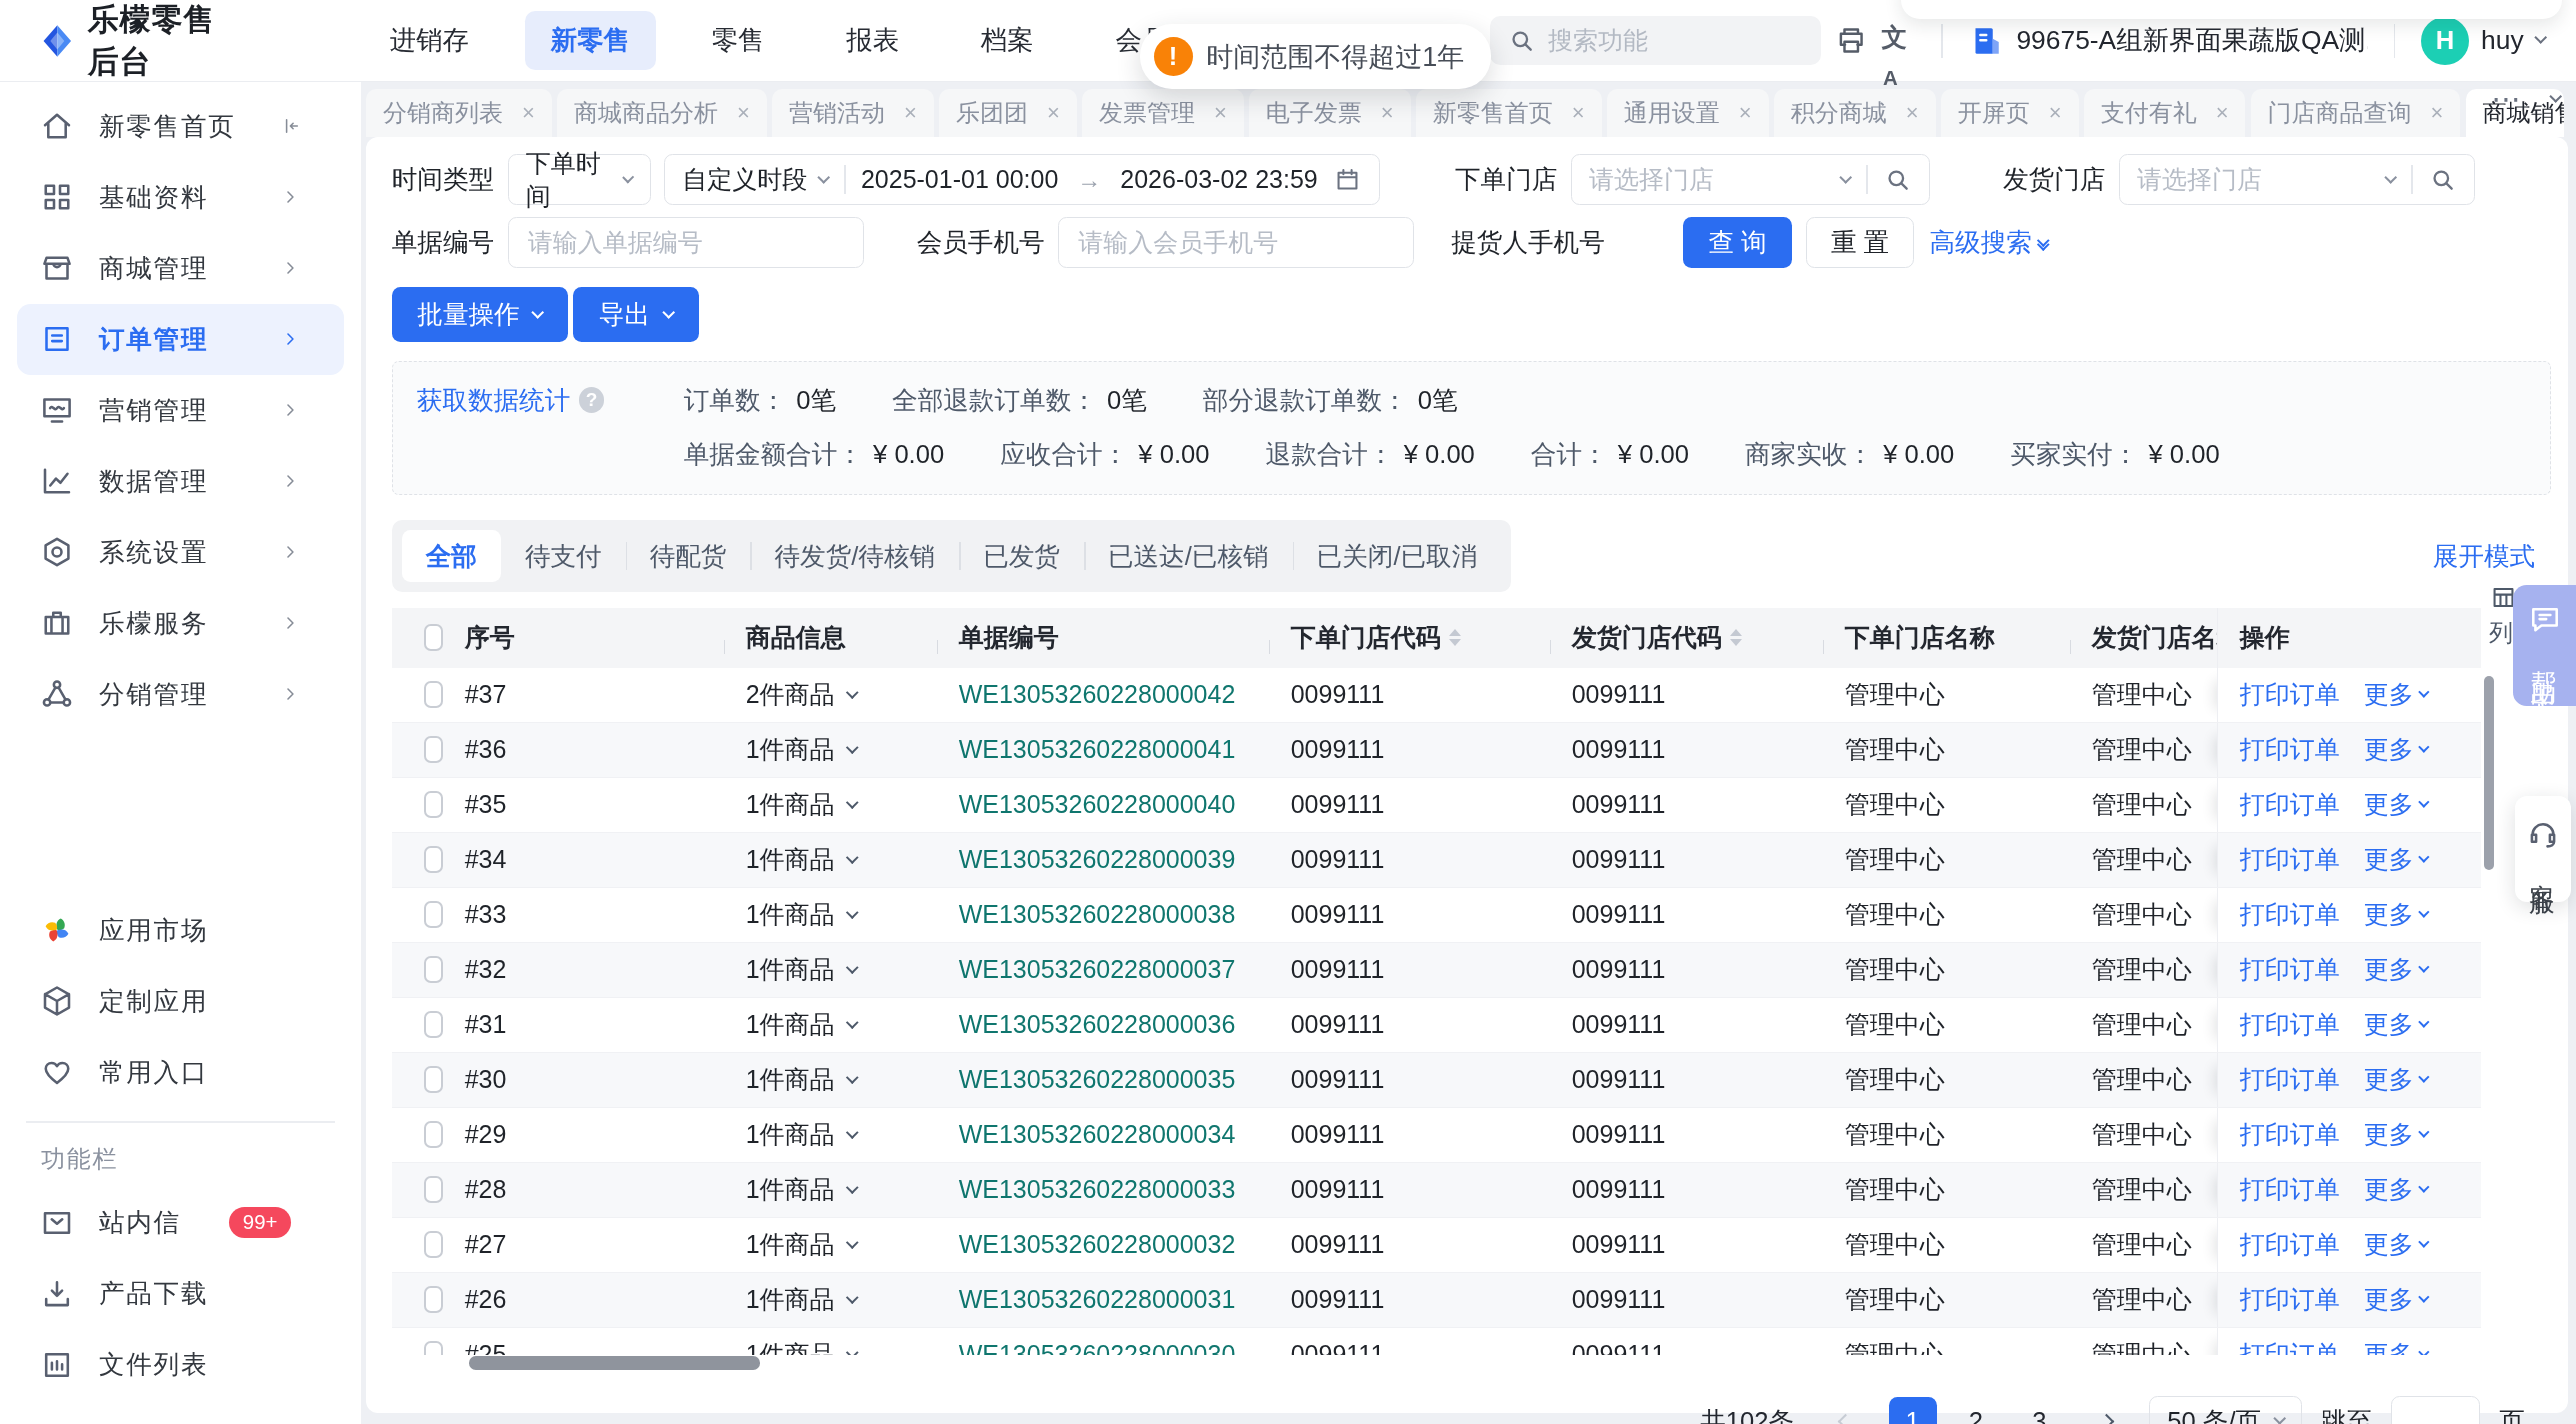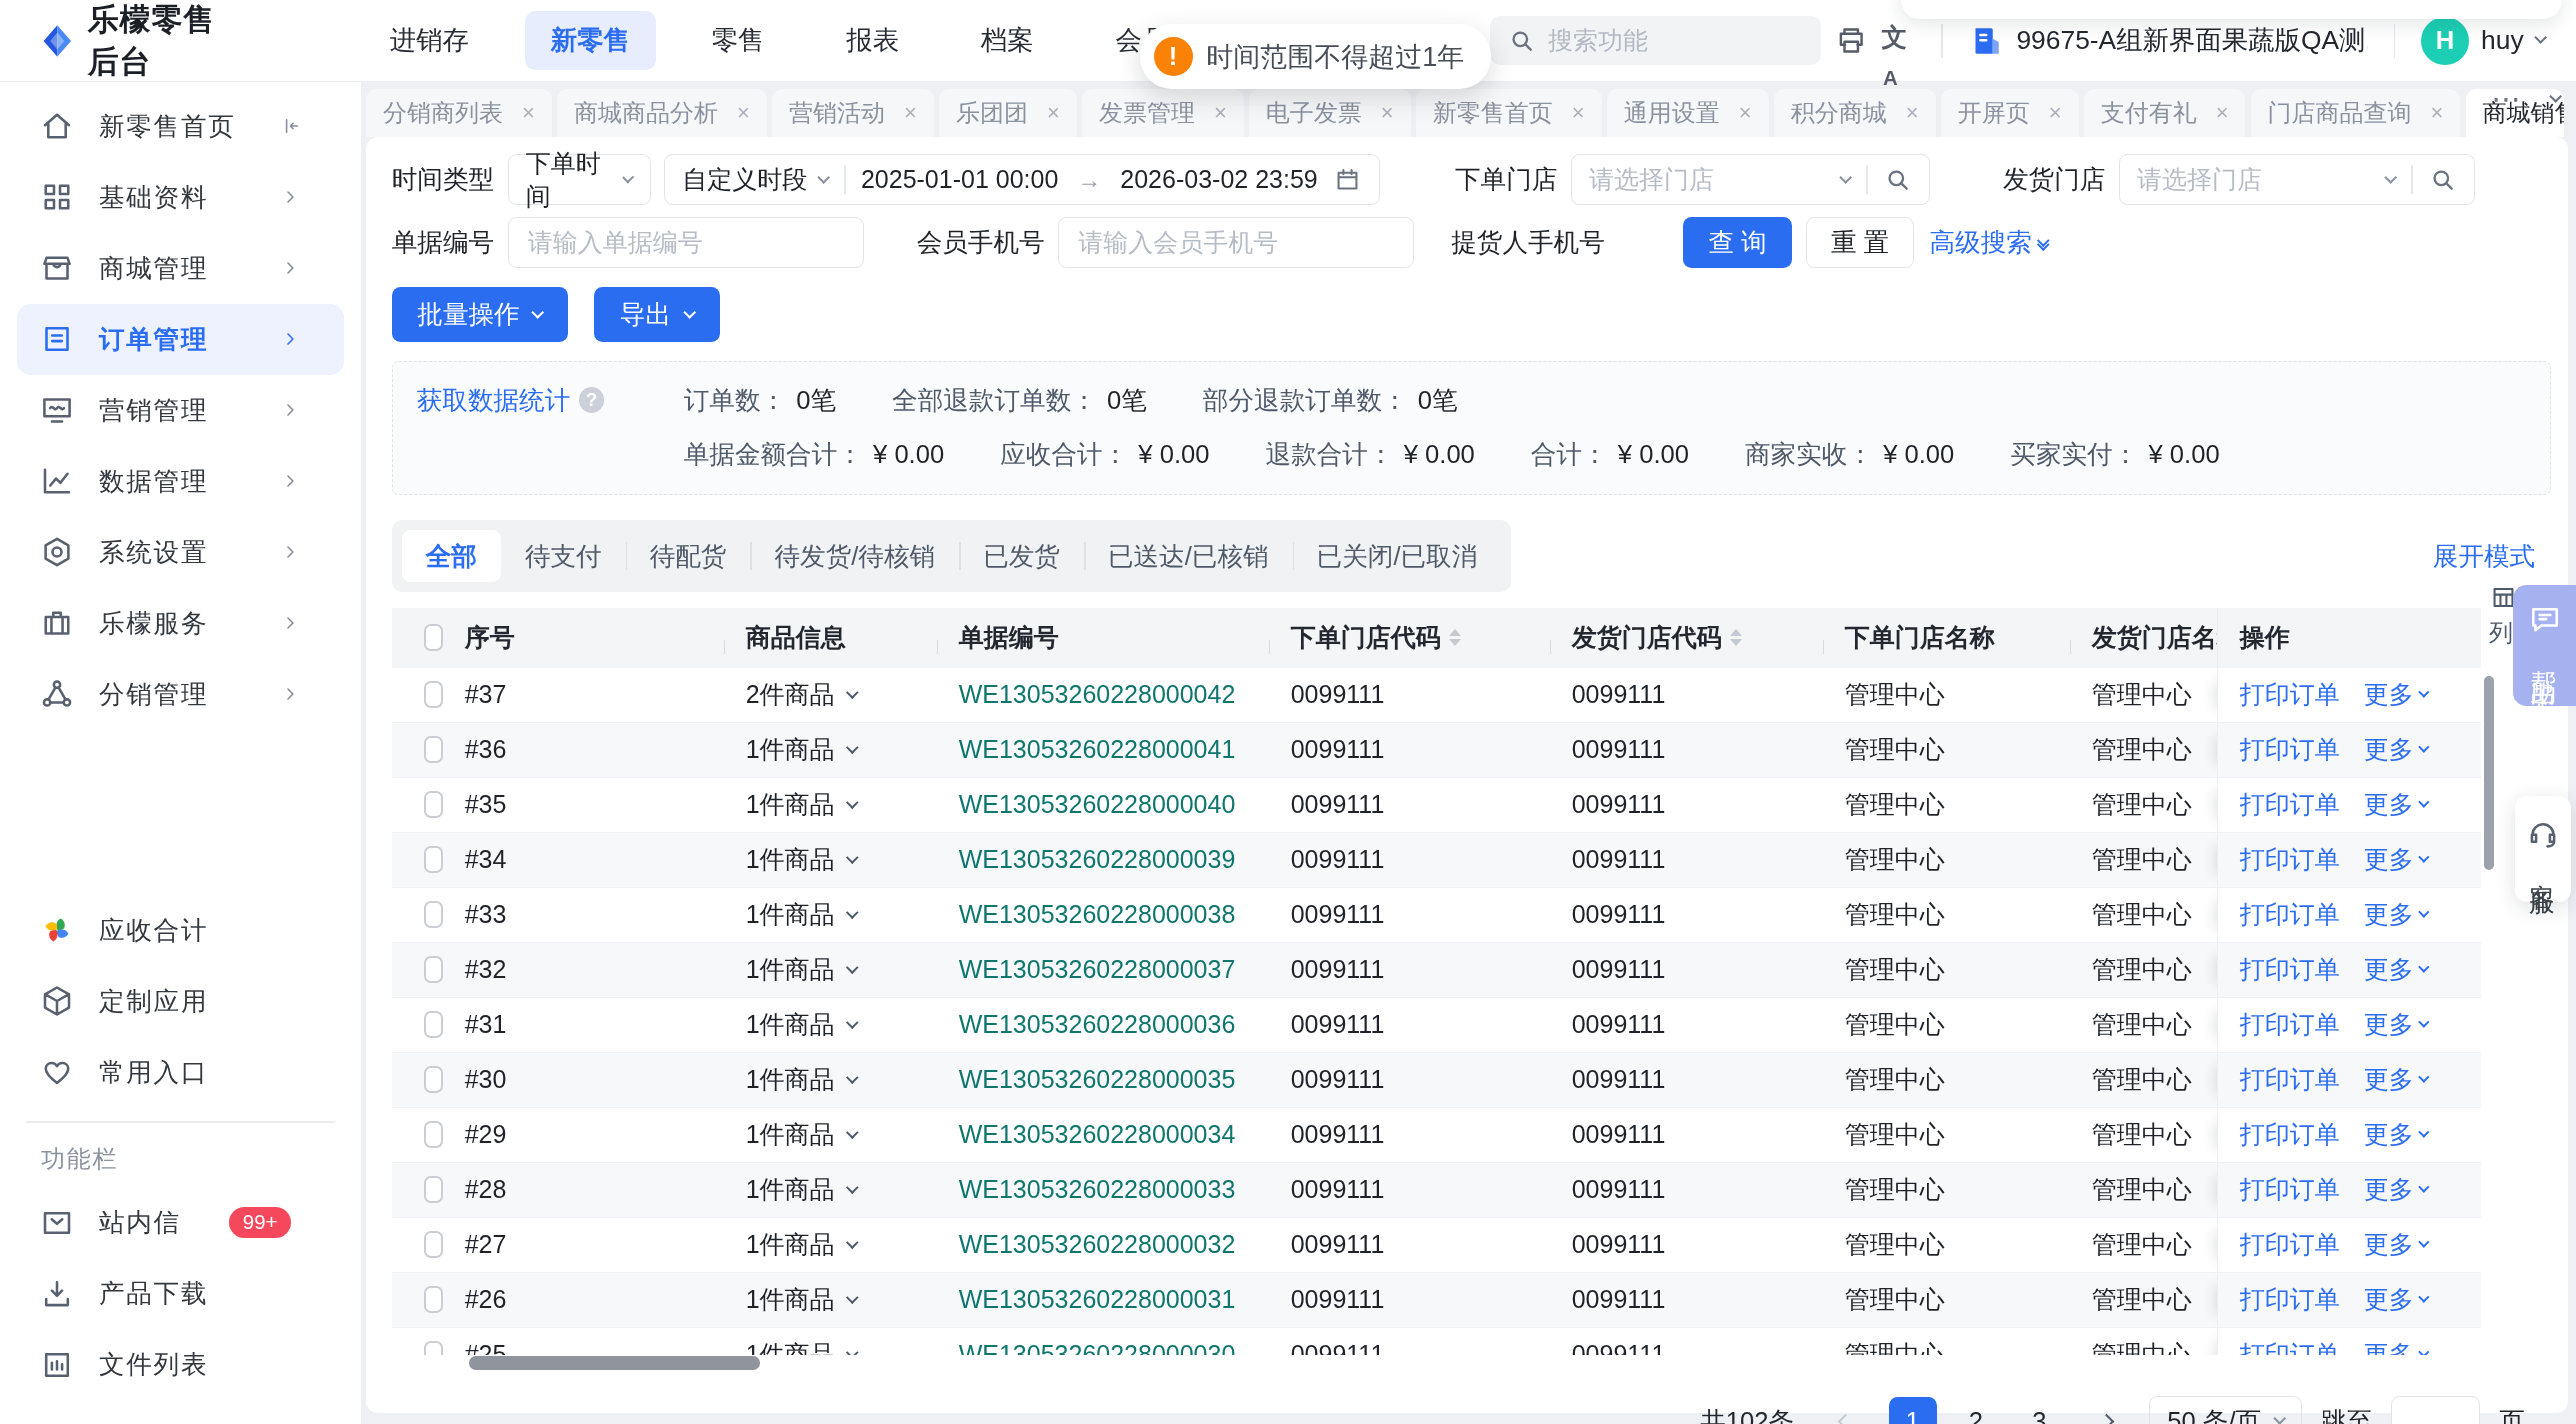--- a/index.html
+++ b/index.html
@@ -92,21 +92,21 @@
   input.txt { height:51px; border:1.7px solid #e0e3e8; border-radius:8.5px; font-size:25px; padding:0 19px; outline:none; color:#1f2329; }
   input.txt::placeholder { color:#b6bcc6; }
   .btn { height:51px; border-radius:8.5px; display:inline-flex; align-items:center; justify-content:center;
     font-size:25.6px; cursor:pointer; white-space:nowrap; }
   .btn.primary { background:#2b6df1; color:#fff; padding:0 25.6px; border:none; }
   .btn.ghost { background:#fff; color:#1f2329; border:1.7px solid #dfe3e8; padding:0 24px; }
   .link { color:#2b6df1; cursor:pointer; font-size:25.6px; white-space:nowrap; }
   .dbl-chev { display:inline-flex; flex-direction:column; margin-left:6.8px; vertical-align:middle; }
   .dbl-chev .chev { width:8.5px; height:8.5px; top:0; margin-top:-4.3px; color:#2b6df1; }
 
-  .actions-row { display:flex; gap:26px; margin:17px 0 19px 0; }
+  .actions-row { display:flex; gap:5px; margin:17px 0 19px 0; }
   .btn.drop { height:55px; gap:13.6px; }
   .btn.drop .chev { color:#fff; }
 
   
   .stats { border:1.7px dashed #dfe2e7; background:#fafbfc; border-radius:6.8px; padding:20.4px 24px 22px 24px; margin-bottom:25.6px; }
   .stats-line { display:flex; align-items:center; font-size:25.6px; }
   .stats-line + .stats-line { margin-top:19px; margin-left:267px; }
   .fetch { width:267px; display:flex; align-items:center; gap:8.5px; }
   .qmark { width:25.6px; height:25.6px; border-radius:50%; background:#ccd1d9; color:#fff; font-size:19px; font-weight:700;
     display:inline-flex; align-items:center; justify-content:center; }
@@ -393,21 +393,21 @@
                   </g>
                   <g transform="rotate(180 12 12)">
                     <path fill="#ea4335" d="M12.2 11.8C11 8.3 11.8 5.6 14.5 4.4c2.4 1.3 3.3 3.9 2.3 6.4-1.4 1.2-3 1.6-4.6 1z"></path>
                   </g>
                   <g transform="rotate(270 12 12)">
                     <path fill="#fbbc05" d="M12.2 11.8C11 8.3 11.8 5.6 14.5 4.4c2.4 1.3 3.3 3.9 2.3 6.4-1.4 1.2-3 1.6-4.6 1z"></path>
                   </g>
                 </g>
               </svg>
             </span>
-            <span class="lbl">应收合计</span>
+            <span class="lbl">应用市场</span>
           </div>
           <div class="side-item">
             <span class="ic">
               <svg viewBox="0 0 24 24" fill="none" stroke="currentColor" stroke-width="1.7" stroke-linecap="round" stroke-linejoin="round">
                 <path d="M12 3l8 4.6v8.8L12 21l-8-4.6V7.6zM12 12l8-4.6M12 12 4 7.4M12 12v9"></path>
               </svg>
             </span>
             <span class="lbl">定制应用</span>
           </div>
           <div class="side-item">

